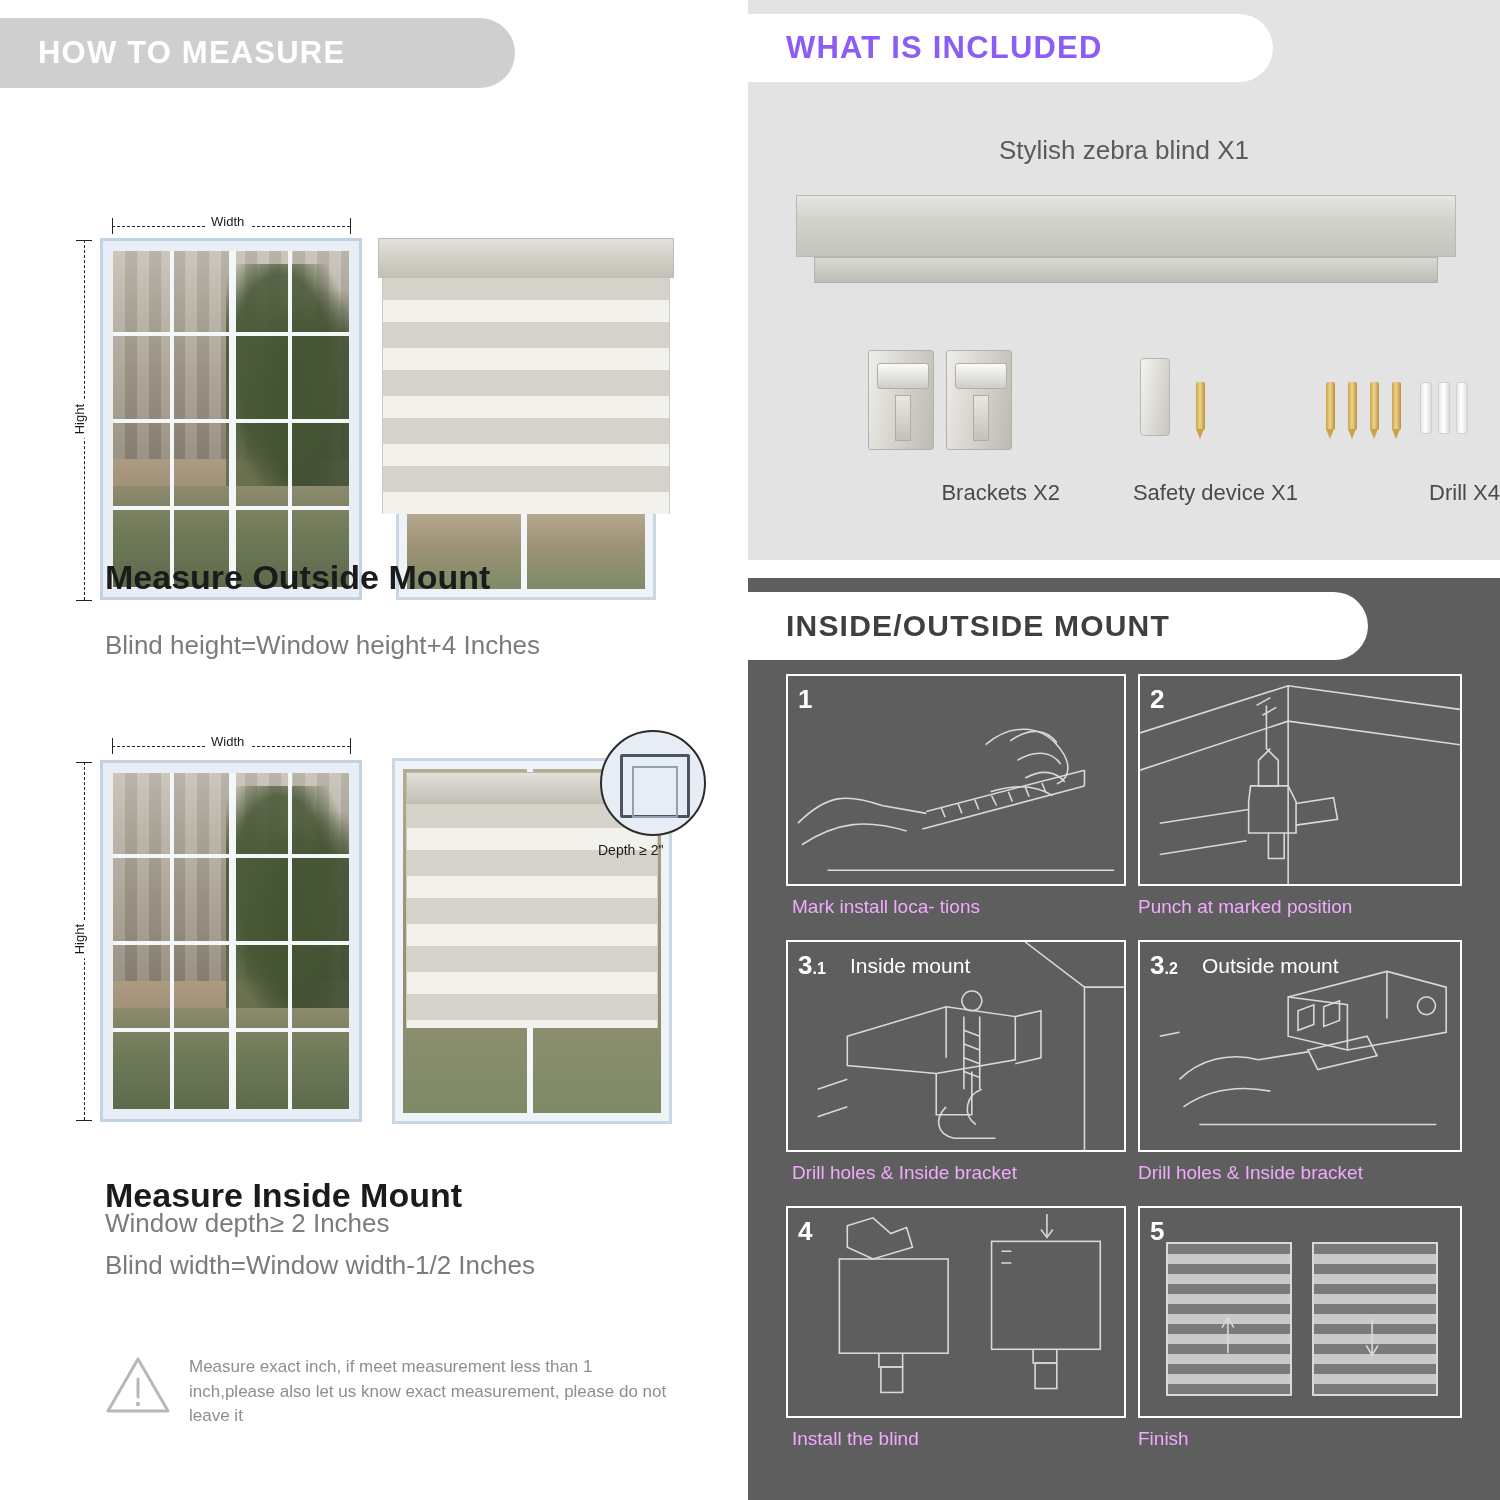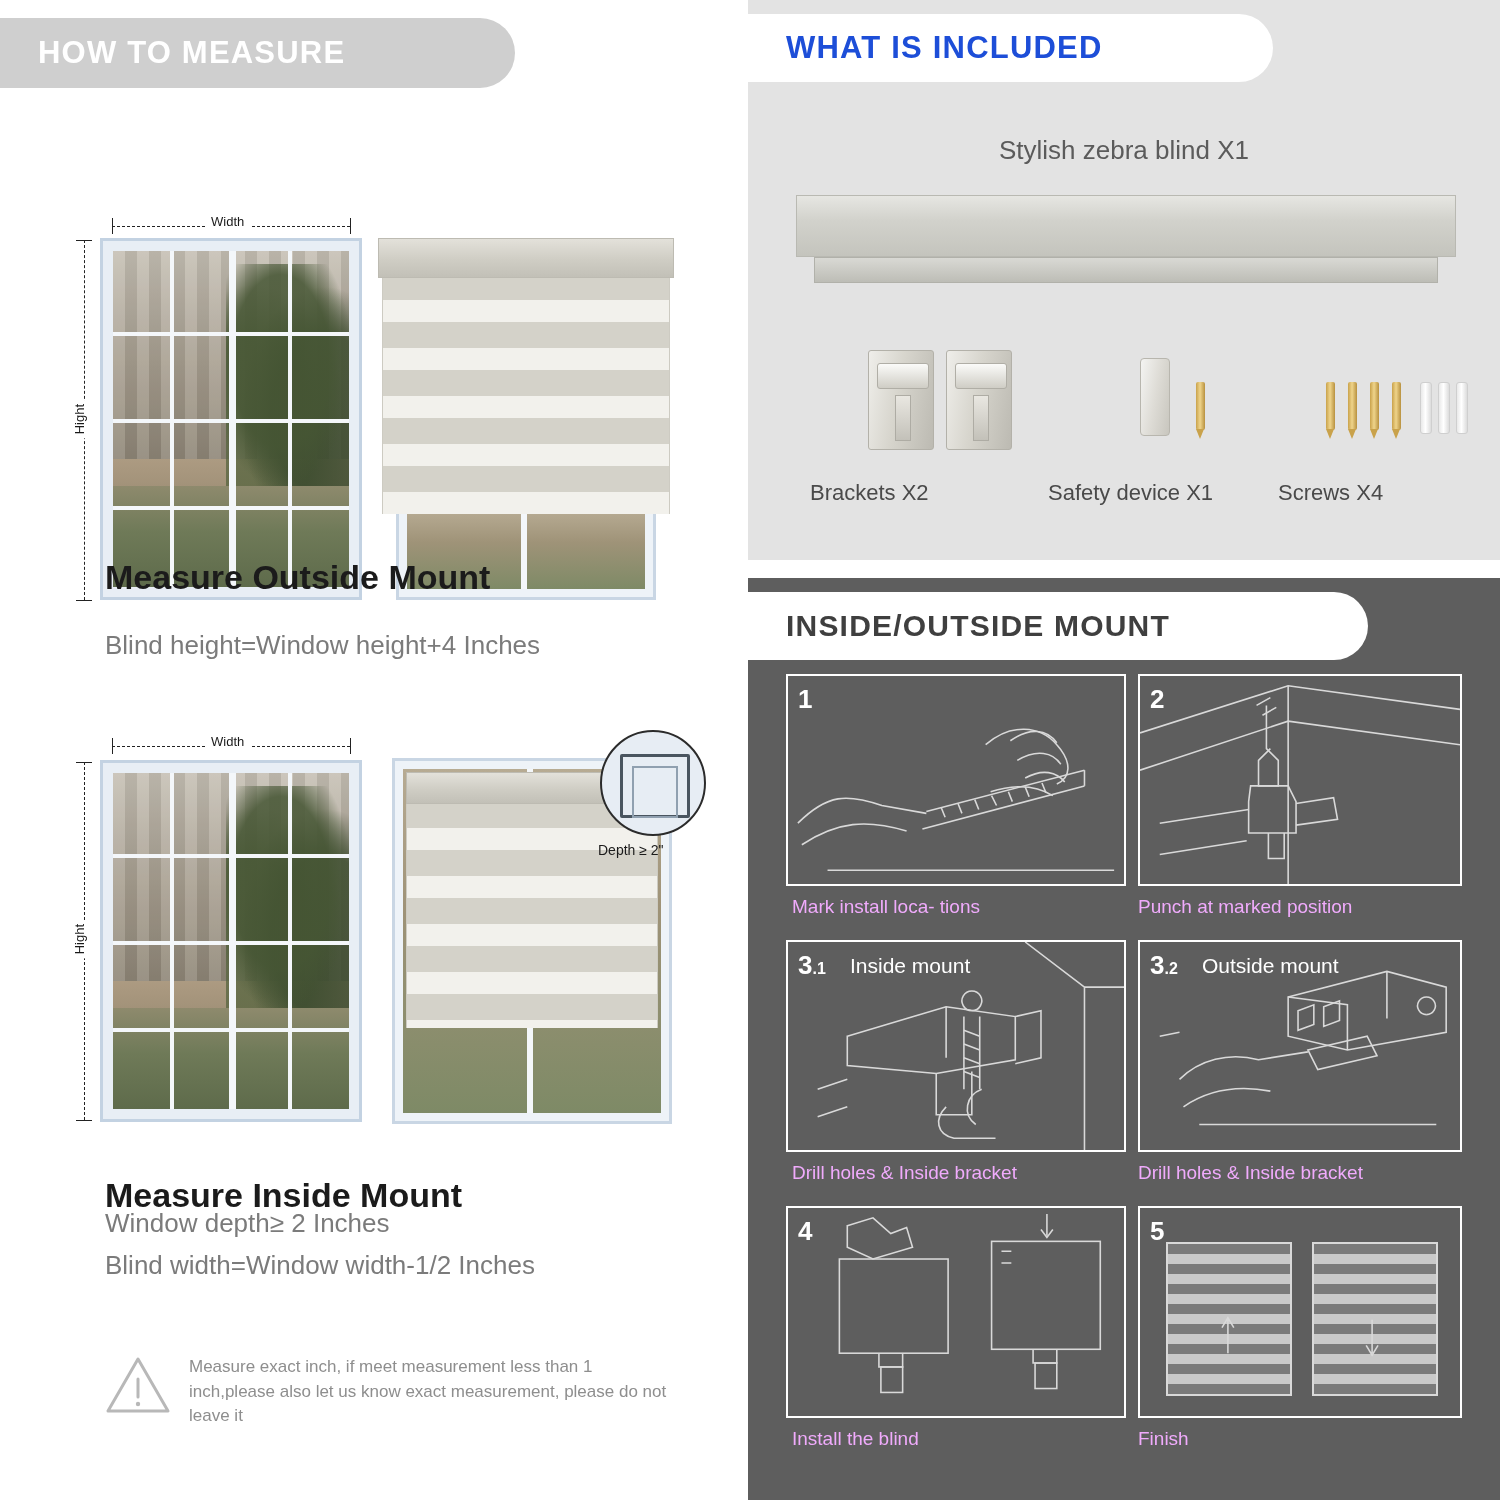--- a/index.html
+++ b/index.html
@@ -199,21 +199,21 @@
     display: flex;
     align-items: center;
     padding-left: 38px;
     box-sizing: border-box;
     font-weight: bold;
     letter-spacing: 1.2px;
   }
   .hdr-included {
     left: 0; top: 14px;
     width: 525px; height: 68px;
-    color: #1d4ed8;
+    color: #8b5cf6;
     font-size: 31px;
   }
   .included-title {
     position: absolute;
     left: 0; right: 0; top: 135px;
     text-align: center;
     font-size: 26px;
     color: #5b5b5b;
   }
   .headrail {
@@ -234,21 +234,21 @@
     box-sizing: border-box;
   }
 
   .parts-row {
     position: absolute;
     left: 0; top: 340px;
     width: 752px; height: 200px;
   }
   .part {
     position: absolute;
-    text-align: left;
+    text-align: right;
   }
   .part-label {
     position: absolute;
     left: 0; right: 0; bottom: 0;
     font-size: 22px;
     color: #4a4a4a;
   }
   .bracket {
     position: absolute;
     width: 66px; height: 100px;
@@ -508,21 +508,21 @@
         </div>
 
         <div class="part" style="left:530px;top:0;width:222px;height:190px;">
           <div class="screw" style="left:48px;top:42px;height:48px;"></div>
           <div class="screw" style="left:70px;top:42px;height:48px;"></div>
           <div class="screw" style="left:92px;top:42px;height:48px;"></div>
           <div class="screw" style="left:114px;top:42px;height:48px;"></div>
           <div class="anchor" style="left:142px;top:42px;height:52px;"></div>
           <div class="anchor" style="left:160px;top:42px;height:52px;"></div>
           <div class="anchor" style="left:178px;top:42px;height:52px;"></div>
-          <div class="part-label" style="bottom:24px;">Screws X4</div>
+          <div class="part-label" style="bottom:24px;">Drill X4</div>
         </div>
       </div>
     </div>
 
     <div class="mount-panel">
       <div class="hdr-white hdr-mount">INSIDE/OUTSIDE MOUNT</div>
 
       <div class="step-card" style="left:38px;top:96px;width:340px;height:212px;">
         <svg class="sketch" viewBox="0 0 340 212" preserveAspectRatio="none">
           <path d="M10 150 C40 120, 60 120, 95 132 L140 140"></path>

